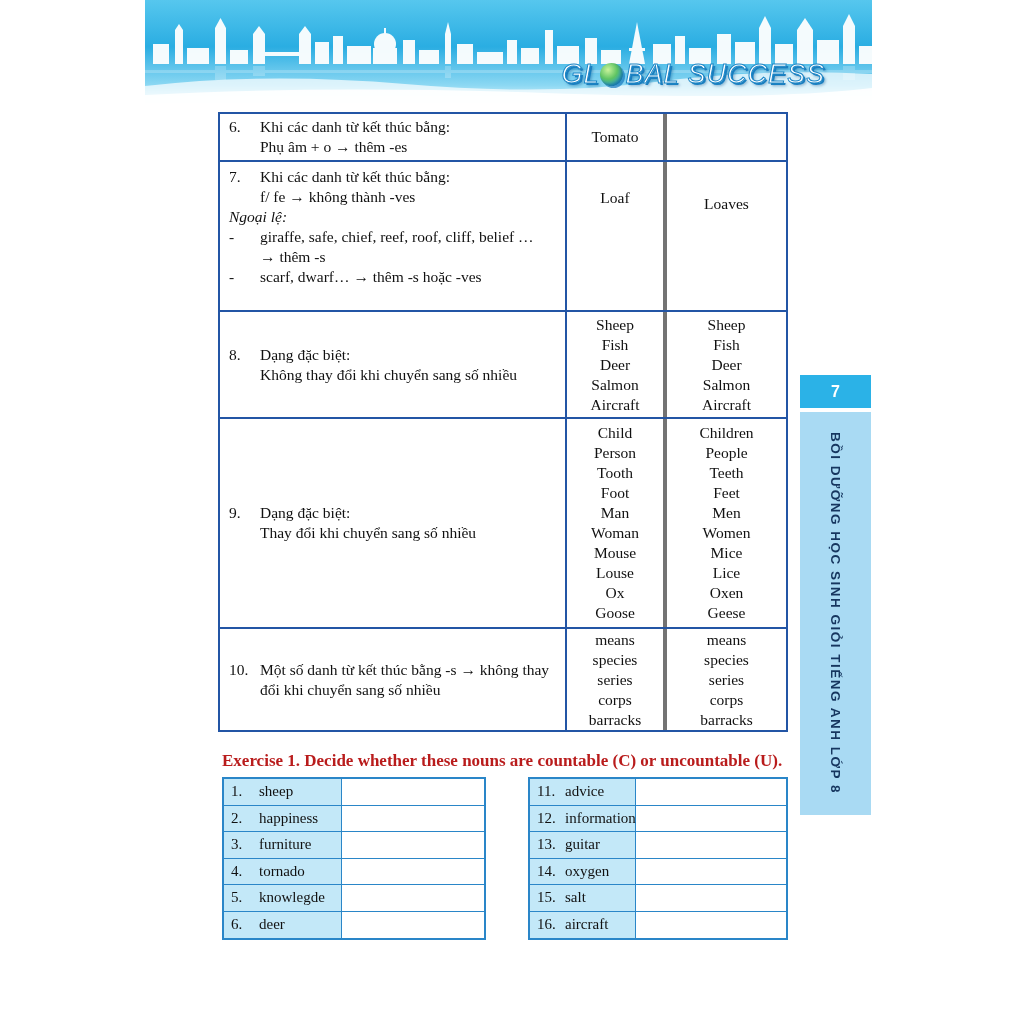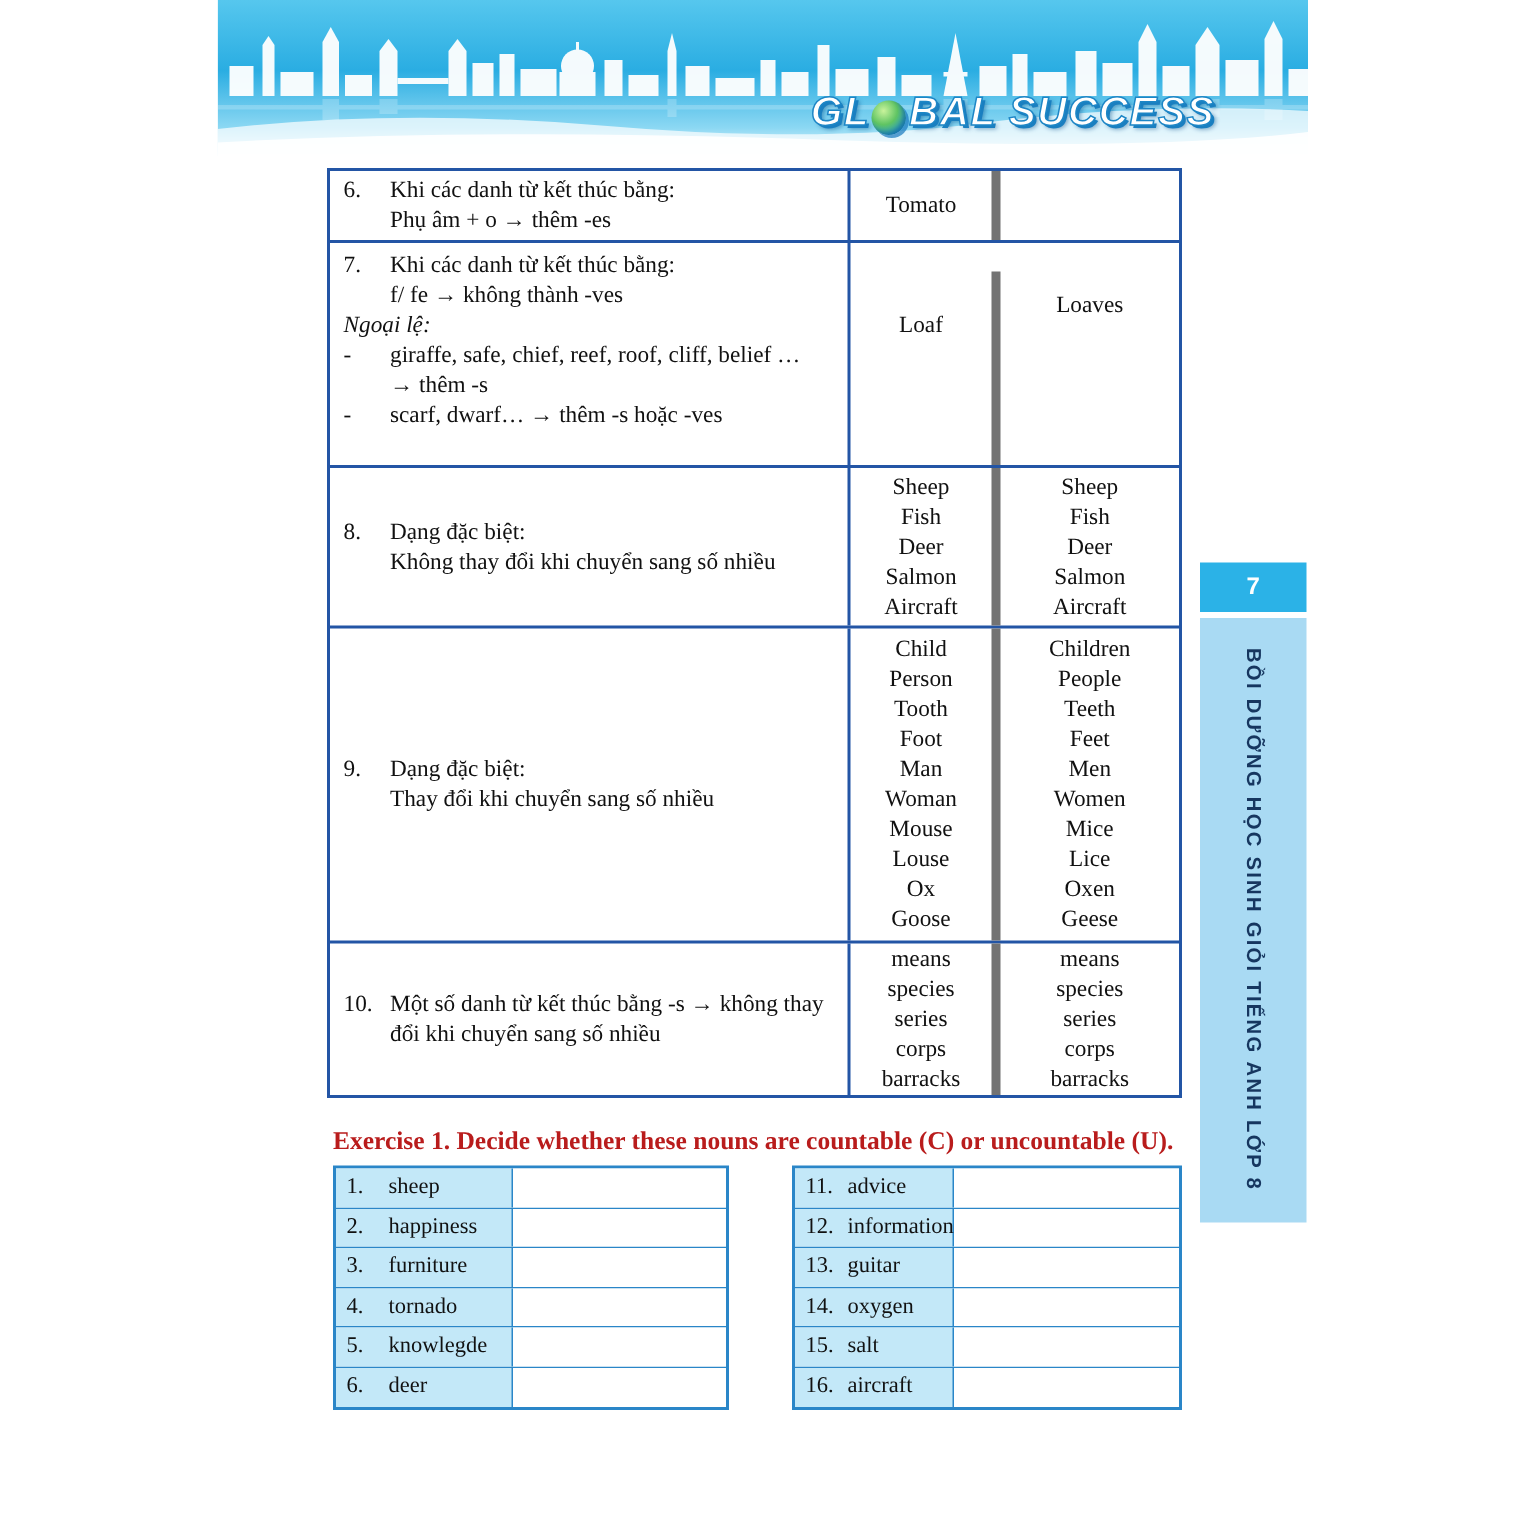--- a/index.html
+++ b/index.html
@@ -4,42 +4,42 @@
 <style>
   * { margin:0; padding:0; box-sizing:border-box; }
   html,body { width:1017px; height:1017px; background:#ffffff; }
   body { font-family:"Liberation Serif","DejaVu Serif",serif; position:relative; overflow:hidden; }
 
   .page { position:absolute; inset:0; background:#fff; }
 
   
   .header-band { position:absolute; left:145px; top:0; width:727px; height:104px; overflow:hidden; }
   .header-band svg { display:block; }
-  .logo { position:absolute; right:62px; bottom:14px;
+  .logo { position:absolute; right:47px; bottom:14px;
           font-family:"Liberation Sans","DejaVu Sans",sans-serif;
-          font-weight:bold; font-style:italic; font-size:27px; letter-spacing:1px;
-          color:#ffffff; display:flex; align-items:flex-end;
+          font-weight:normal; font-style:italic; font-size:27px; letter-spacing:1px;
+          color:#ffffff; display:flex; align-items:center;
           -webkit-text-stroke:1px #1d86c6;
           text-shadow:2px 2px 0 #1a7fc0, 3px 3px 3px rgba(0,70,130,.45); }
   .globe { display:inline-block; width:23px; height:23px; border-radius:50%;
            background:radial-gradient(circle at 35% 30%, #c9f39b 0%, #5fc463 42%, #249bd4 78%, #1a7fc0 100%);
            margin:0 2px 0 1px; box-shadow:inset -2px -2px 3px rgba(0,60,120,.4), 2px 2px 0 rgba(23,120,190,.7); }
 
   
   .gtable { position:absolute; left:218px; top:112px; width:570px; border:2px solid #2355a5; background:#fff; }
   .g-row { display:flex; border-bottom:2px solid #2355a5; }
   .g-row:last-child { border-bottom:none; }
   .g-rule { width:347px; border-right:2px solid #2355a5; padding:5px 6px 5px 9px;
             font-size:15.5px; line-height:20px; color:#111;
             display:flex; flex-direction:column; }
   .g-rule.vcenter { justify-content:center; }
   .g-line { display:flex; }
   .g-marker { width:31px; flex:none; }
   .g-text { flex:1; }
-  .g-col { width:100px; border-right:6px solid #737373; text-align:center; font-size:15.5px;
+  .g-col { width:100px; border-right:4px solid #737373; text-align:center; font-size:15.5px;
            color:#111; display:flex; flex-direction:column; justify-content:center; }
   .g-col.g-col-last { width:119px; border-right:none; }
   .g-col.vtop { justify-content:flex-start; }
   .g-word { line-height:20px; }
 
   
   .ex-title { position:absolute; left:222px; top:751px; width:580px;
               font-size:17px; font-weight:bold; color:#b91c1c; }
   .ex-table { position:absolute; top:777px; border:2px solid #2a86c8; background:#fff; }
   .ex-table.left  { left:222px; width:264px; }
@@ -180,21 +180,21 @@
           </div>
           <div class="g-line">
             <span class="g-marker"></span>
             <span class="g-text">→ thêm -s</span>
           </div>
           <div class="g-line">
             <span class="g-marker">-</span>
             <span class="g-text">scarf, dwarf… → thêm -s hoặc -ves</span>
           </div>
         </div>
-        <div class="g-col vtop" style="padding-top: 26px; margin-top: 19px;">
+        <div class="g-col vtop" style="padding-top: 26px;">
           <div class="g-word">Loaf</div>
         </div>
         <div class="g-col g-col-last vtop" style="padding-top: 32px;">
           <div class="g-word">Loaves</div>
         </div>
       </div>
       <div class="g-row" style="height: 107px;">
         <div class="g-rule vcenter">
           <div class="g-line">
             <span class="g-marker">8.</span>

